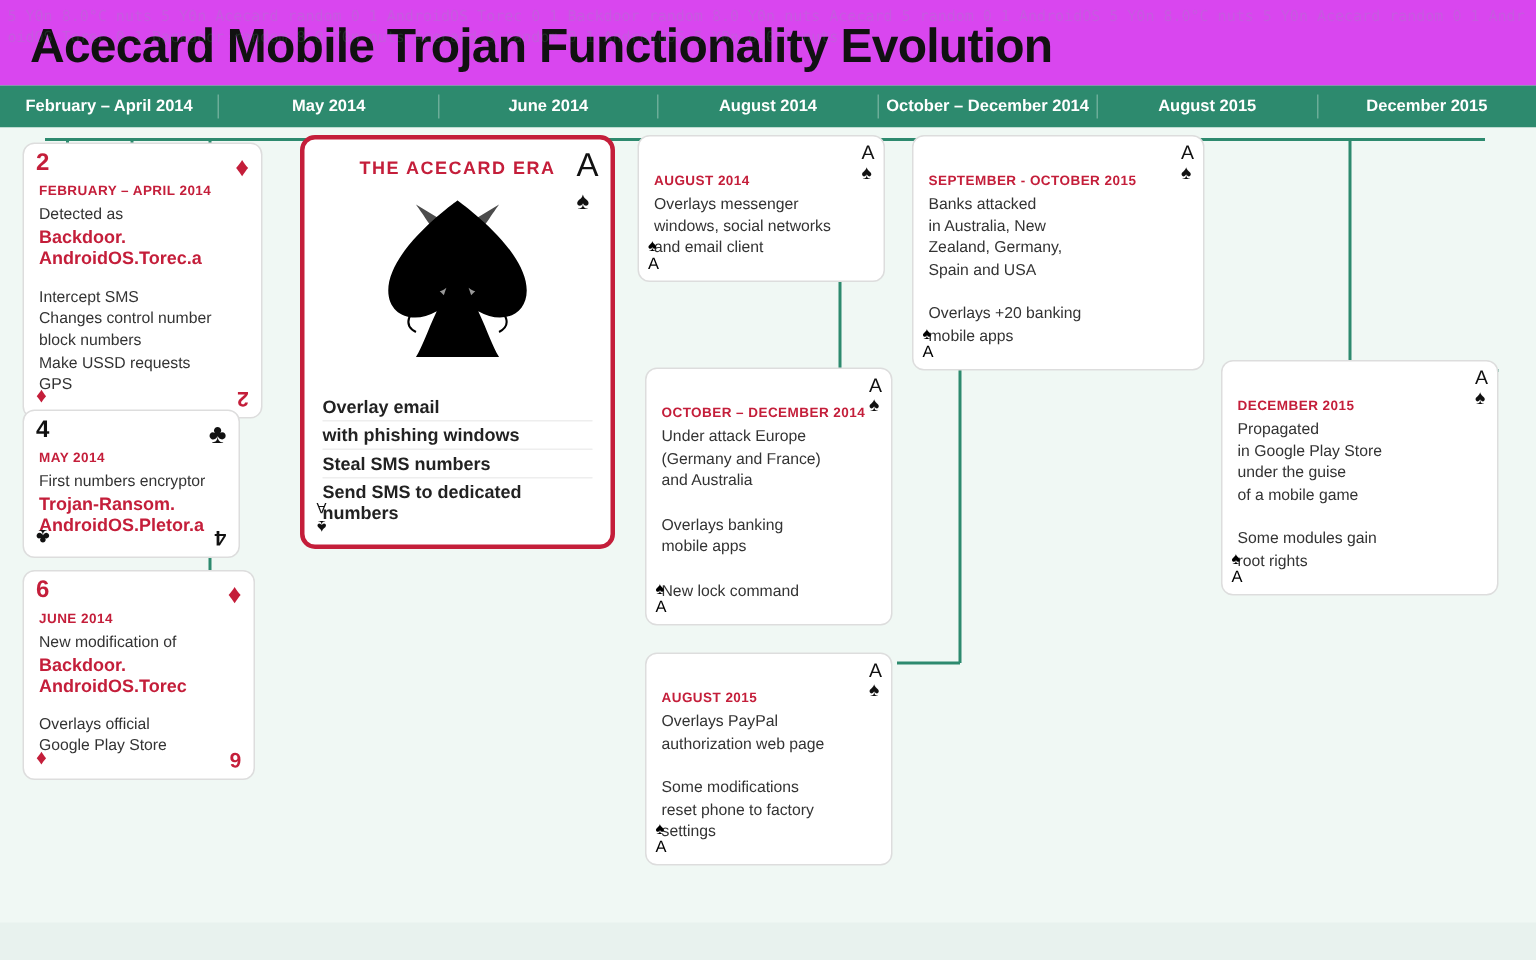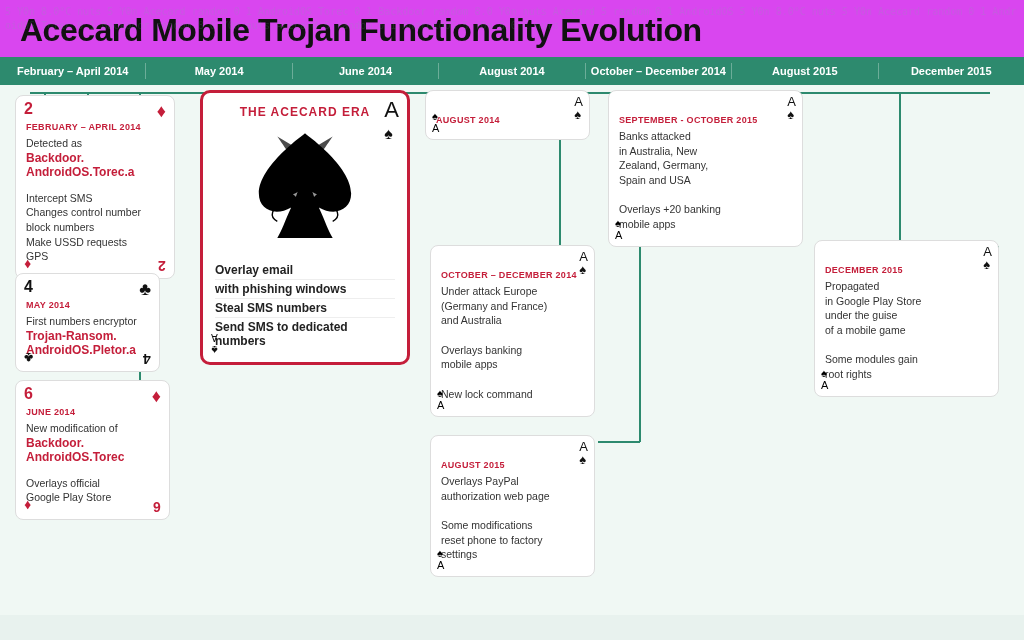--- a/index.html
+++ b/index.html
@@ -405,20 +405,21 @@
         <div class="ace-feature-item">Steal SMS numbers</div>
         <div class="ace-feature-item">Send SMS to dedicated numbers</div>
       </div>
       <div class="card-suit-bottom-left black" style="font-size:12px;">♠<br><span style="font-size:10px; transform:none;">A</span></div>
     </div>
 
     <div class="card card-aug14">
       <div class="card-suit-top-right black" style="font-size:13px; top:4px; right:6px;">A<br>♠</div>
       <div style="margin-top:16px; margin-bottom:6px;">
         <div class="card-date">AUGUST 2014</div>
+        <div class="card-text">Overlays messenger<br>windows, social networks<br>and email client</div>
       </div>
       <div style="position:absolute; bottom:5px; left:6px; font-size:11px;">♠<br>A</div>
     </div>
 
     <div class="card card-oct14">
       <div class="card-suit-top-right black" style="font-size:13px; top:4px; right:6px;">A<br>♠</div>
       <div style="margin-top:16px; margin-bottom:6px;">
         <div class="card-date">OCTOBER – DECEMBER 2014</div>
         <div class="card-text">Under attack Europe<br>(Germany and France)<br>and Australia<br><br>Overlays banking<br>mobile apps<br><br>New lock command</div>
       </div>

